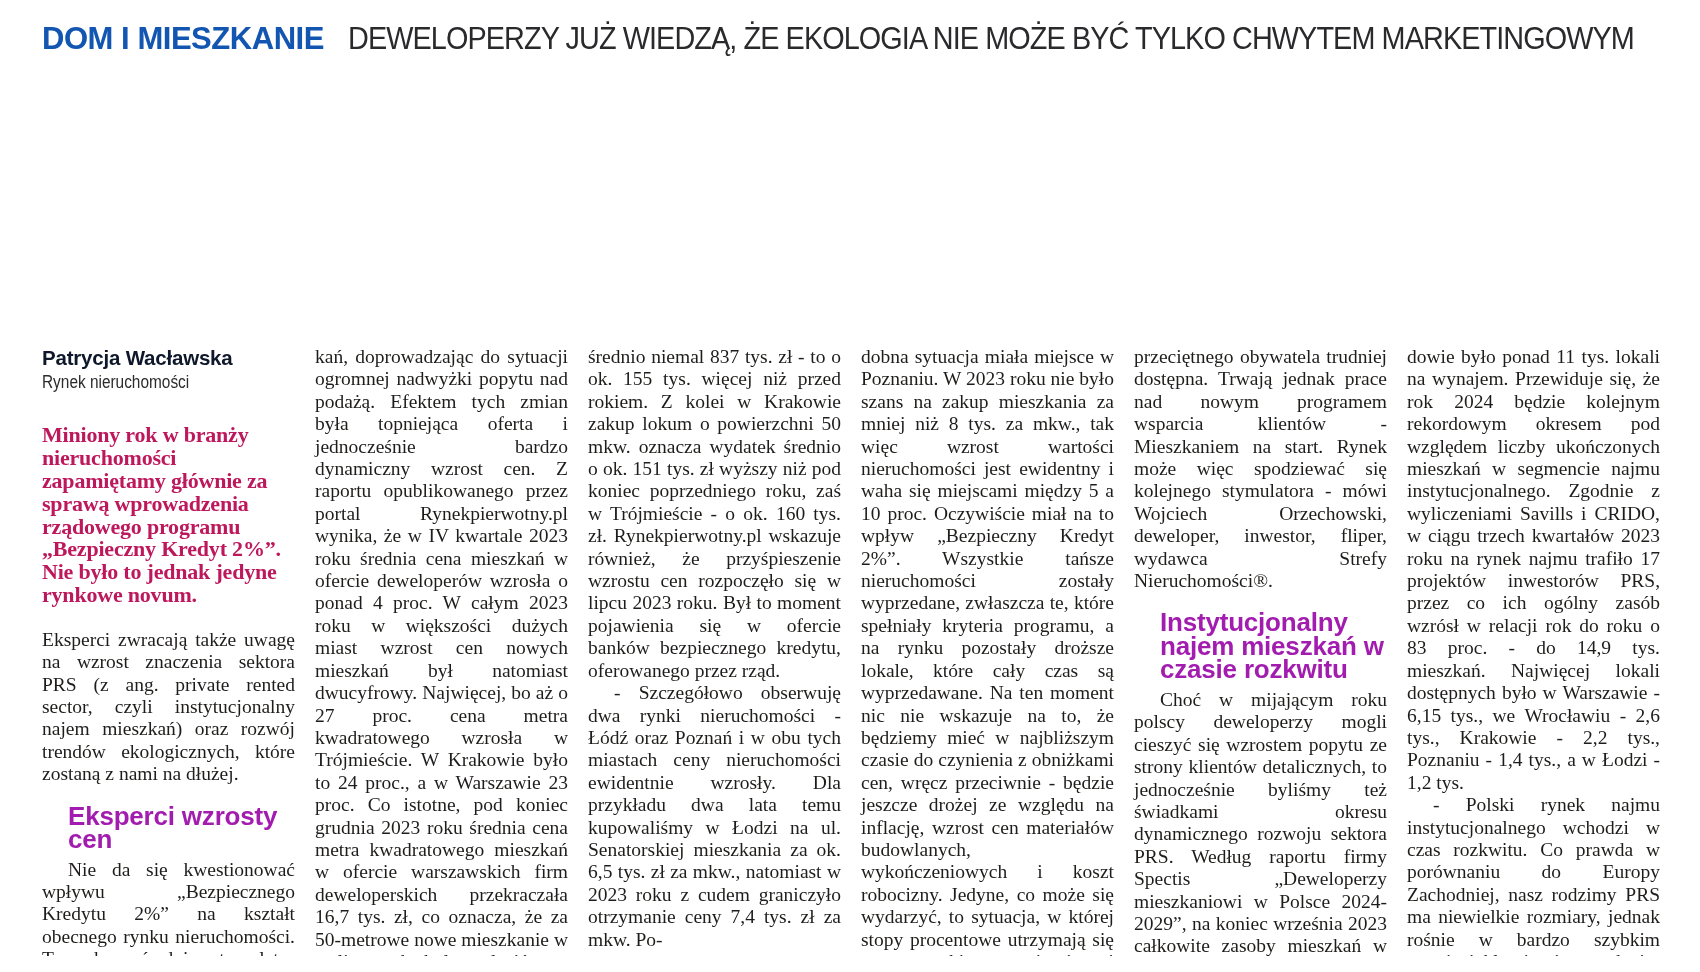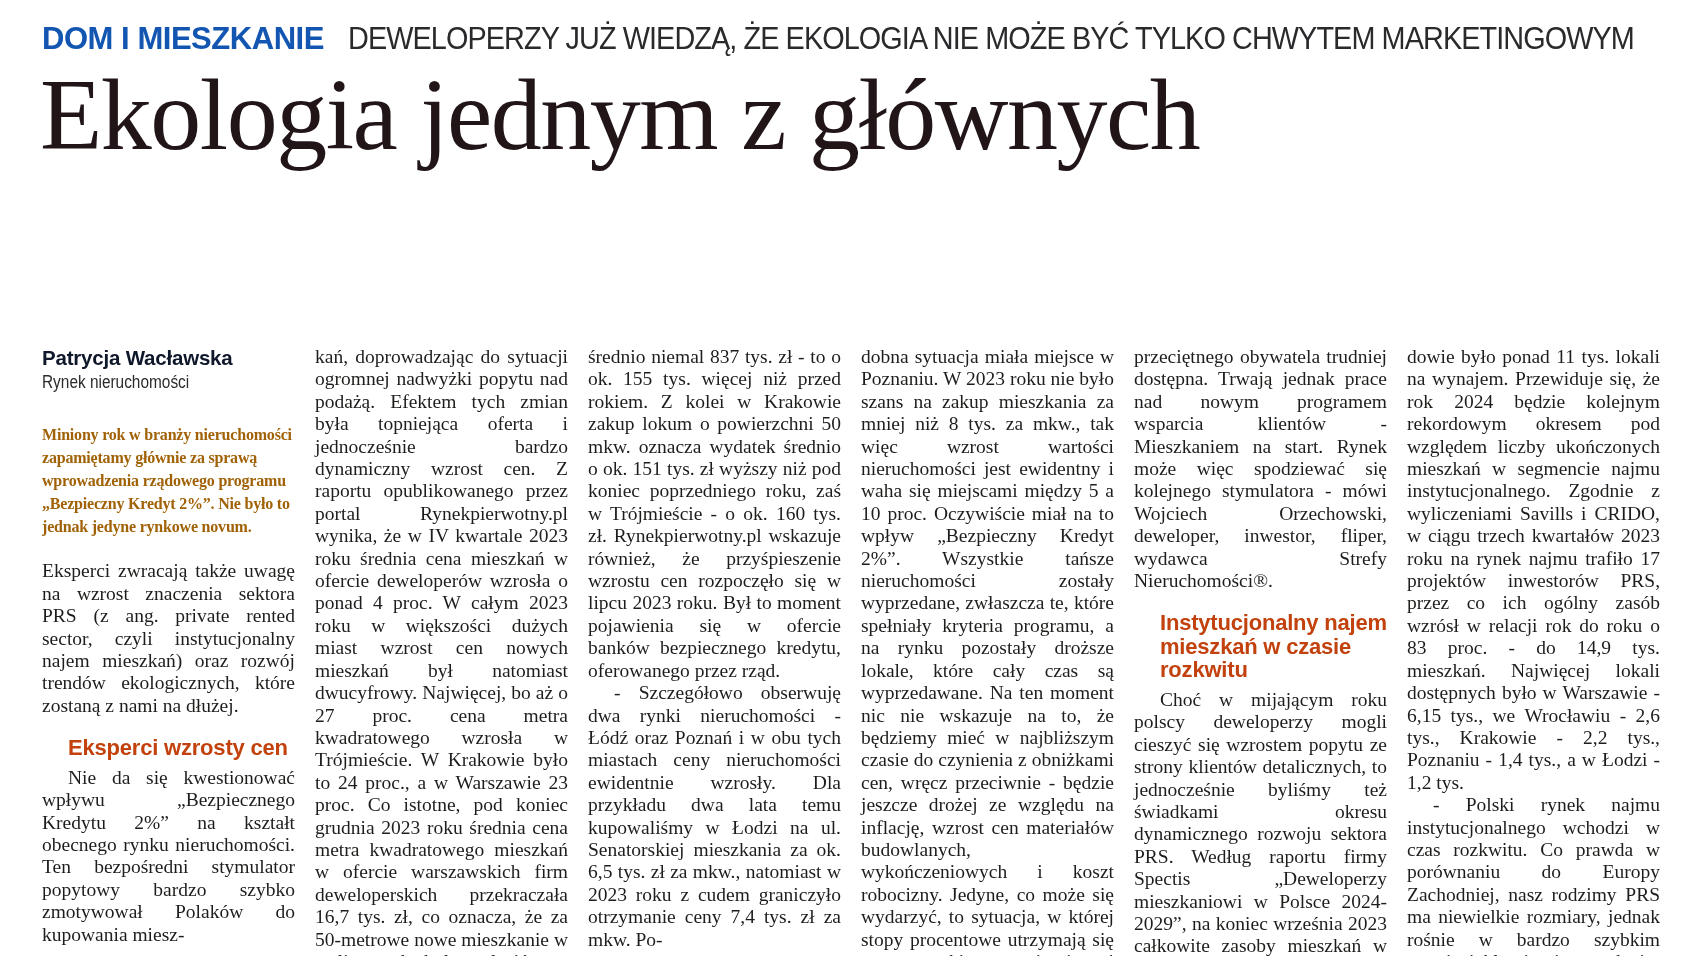--- a/index.html
+++ b/index.html
@@ -64,49 +64,48 @@
   }
   .byline-role {
     font-family: "Liberation Sans", sans-serif;
     font-weight: 400; font-size: 17.5px; line-height: 21px;
     color: #2c2c2c;
     display: inline-block;
     transform: scaleX(0.88); transform-origin: left top;
     margin-top: 2px;
   }
   .lead {
-    font-weight: 700; font-size: 16px; line-height: 22.8px;
-    color: #a16207;
+    font-weight: 700; font-size: 22px; line-height: 22.8px;
+    color: #be185d;
     margin-top: 31px !important;
     text-align: left !important;
     letter-spacing: -0.2px;
   }
   .para-first { margin-top: 22px !important; }
   .indent { text-indent: 26px; }
   .subhead {
     font-family: "Liberation Sans", sans-serif;
-    font-weight: 700; font-size: 22px; line-height: 23.5px;
-    color: #c2410c; letter-spacing: -0.2px;
+    font-weight: 700; font-size: 26px; line-height: 23.5px;
+    color: #a21caf; letter-spacing: -0.2px;
     padding-left: 26px;
     margin: 19px 0 7px 0;
     text-align: left;
   }
 </style>
 </head>
 <body>
 
 <div class="page">
 
   <header class="kicker-row">
     <span class="kicker-section">DOM I MIESZKANIE</span>
     <span class="kicker-text">DEWELOPERZY JUŻ WIEDZĄ, ŻE EKOLOGIA NIE MOŻE BYĆ TYLKO CHWYTEM MARKETINGOWYM</span>
   </header>
 
   <h1 class="headline">
-    <span class="hl-line">Ekologia jednym z głównych</span>
   </h1>
 
   <main class="columns">
 
     <section class="col">
       <div class="byline-name">Patrycja Wacławska</div>
       <div class="byline-role">Rynek nieruchomości</div>
       <p class="lead">Miniony rok w branży nieruchomości zapamiętamy głównie za sprawą wprowadzenia rządowego programu „Bezpieczny Kredyt 2%”. Nie było to jednak jedyne rynkowe novum.</p>
       <p class="para-first">Eksperci zwracają także uwagę na wzrost znaczenia sektora PRS (z ang. private rented sector, czyli instytucjonalny najem mieszkań) oraz rozwój trendów ekologicznych, które zostaną z nami na dłużej.</p>
       <h2 class="subhead">Eksperci wzrosty cen</h2>

